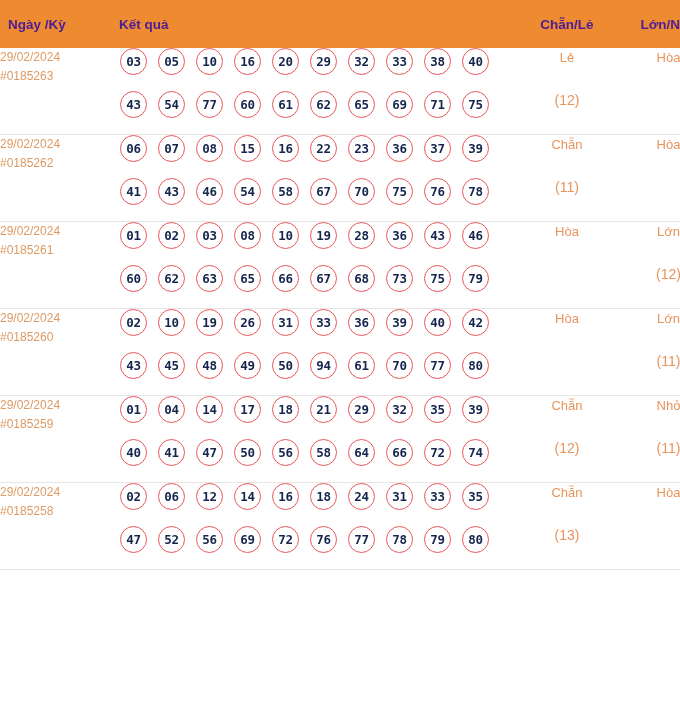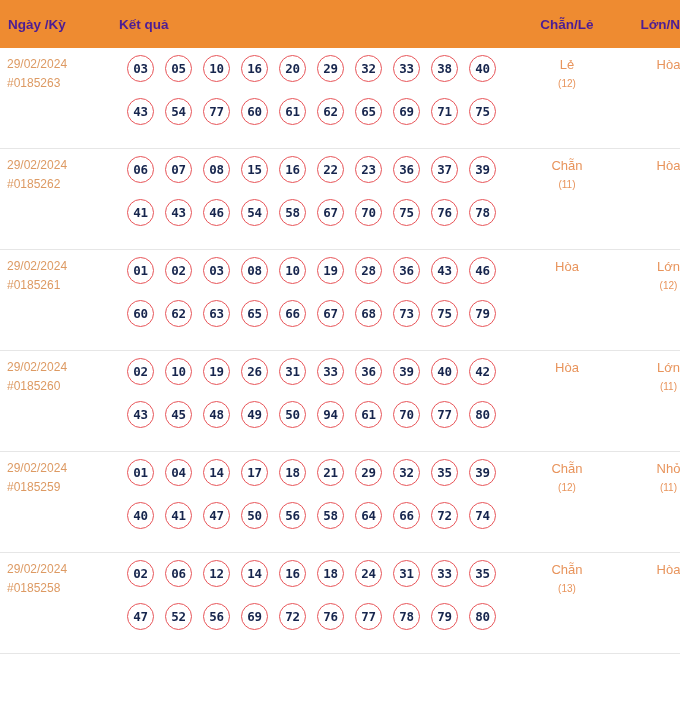--- a/index.html
+++ b/index.html
@@ -33,21 +33,21 @@
     white-space: nowrap;
   }
   th.col-date   { width: 99px;  text-align: left;   padding-left: 8px; }
   th.col-result { width: 390px; text-align: left;   padding-left: 9px; }
   th.col-oddeven{ width: 104px; text-align: center; }
   th.col-bigsmall{width: 87px;  text-align: center; }
 
   .result-row > td {
     border-bottom: 1px solid #e6e6e6;
     vertical-align: top;
-    padding: 7px;
+    padding: 0;
   }
   .result-row:first-of-type > td { border-top: none; }
 
   .cell-date {
     padding: 12px 0 0 8px;
     line-height: 1.55;
   }
   .date-text, .period-text {
     display: block;
     color: #dd9a63;
@@ -86,21 +86,21 @@
   .cell-tag {
     text-align: center;
     padding-top: 13px;
     line-height: 1.6;
   }
   .tag-label, .tag-count {
     display: block;
     color: #e8945c;
     font-size: 13px;
   }
-  .tag-count { font-size: 10px; }
+  .tag-count { font-size: 14px; margin-top: 20px; }
 </style>
 </head>
 <body>
 
 <table class="results-table">
   <thead>
     <tr class="table-header">
       <th class="col-date">Ngày /Kỳ</th>
       <th class="col-result">Kết quả</th>
       <th class="col-oddeven">Chẵn/Lẻ</th>

